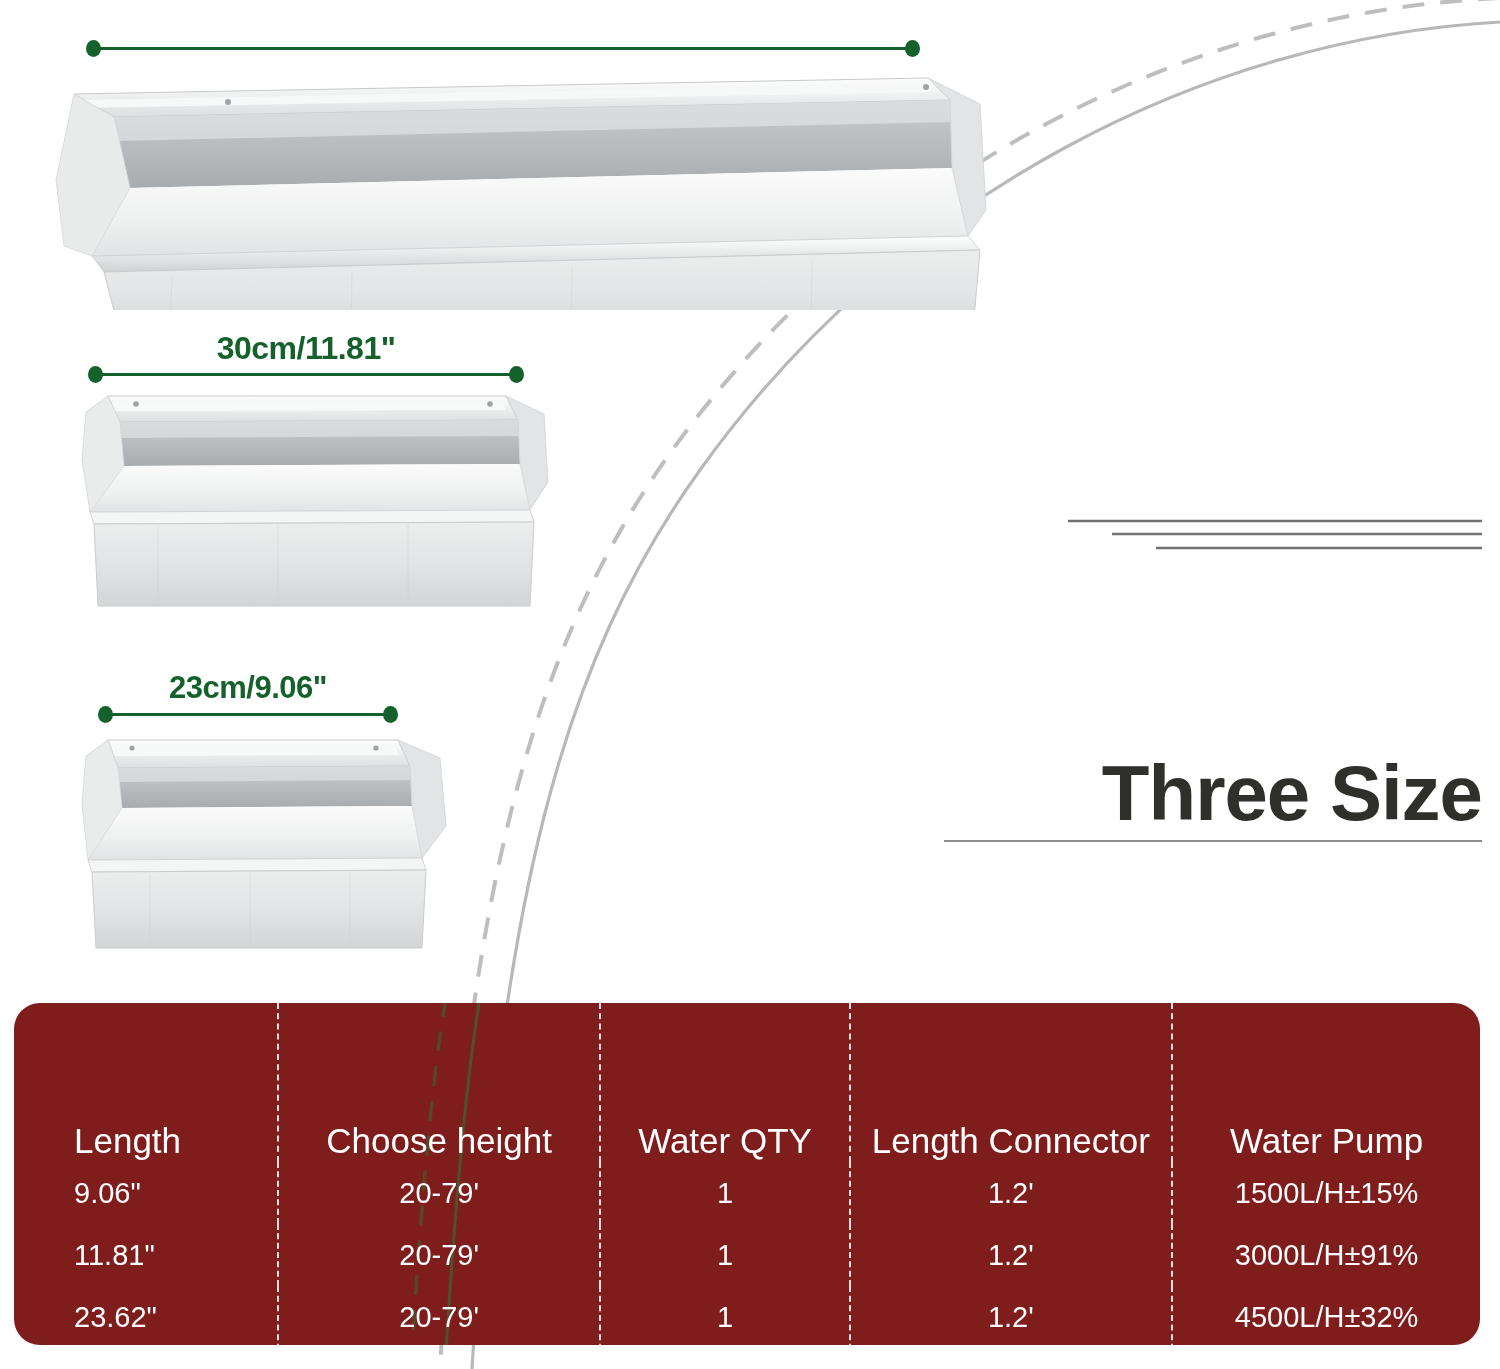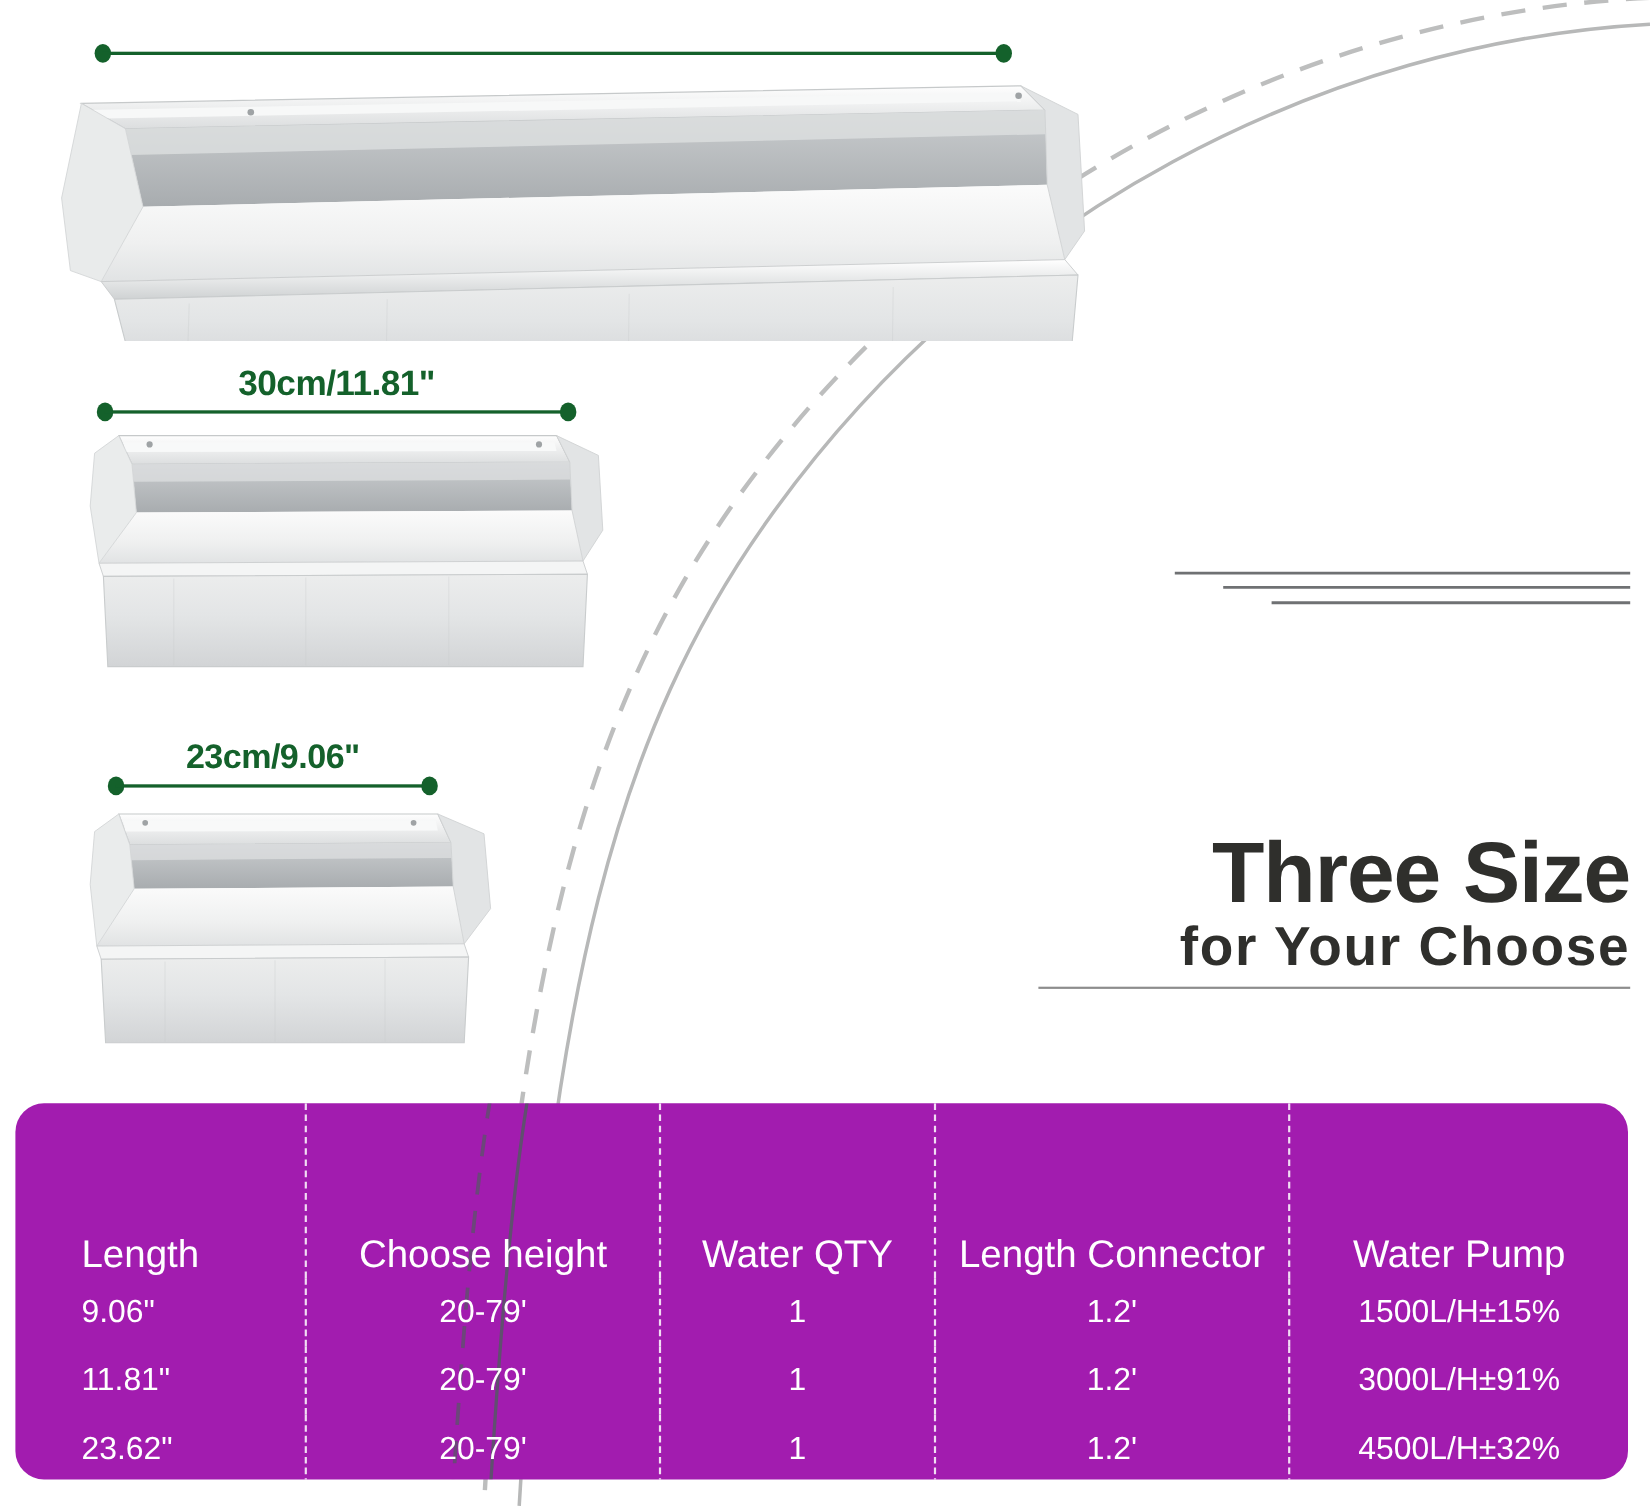--- a/index.html
+++ b/index.html
@@ -95,21 +95,21 @@
     width: 100%;
   }
 
   
   .spec-panel {
     position: absolute;
     left: 14px;
     top: 1003px;
     width: 1466px;
     height: 342px;
-    background: #a21caf;
+    background: #7f1d1d;
     border-radius: 26px;
     overflow: hidden;
   }
   .spec-table {
     position: absolute;
     left: 0; top: 0;
     width: 100%; height: 100%;
     border-collapse: collapse;
     table-layout: fixed;
   }
@@ -332,21 +332,20 @@
       <line x1="170" y1="143" x2="170" y2="217"></line>
       <line x1="270" y1="142" x2="270" y2="217"></line>
     </g>
     <circle cx="52" cy="18" r="2.6" fill="#9fa3a5"></circle>
     <circle cx="296" cy="18" r="2.6" fill="#9fa3a5"></circle>
   </svg>
 </div>
 
 <div class="headline" style="right:18px; top:756px; width:538px;">
   <span class="line1">Three Size</span>
-  <span class="line2">for Your Choose</span>
   <span class="rule"></span>
 </div>
 
 <div class="spec-panel">
 
   <svg class="spec-overlay-curve" viewBox="0 0 1466 342" preserveAspectRatio="none">
     <path d="M466,-6 C450,90 440,220 432,348" fill="none" stroke="#2a7a3a" stroke-width="3" opacity="0.55"></path>
     <path d="M432,-6 C416,90 406,220 398,348" fill="none" stroke="#2a7a3a" stroke-width="3.4" stroke-dasharray="20 15" opacity="0.45"></path>
   </svg>
 

